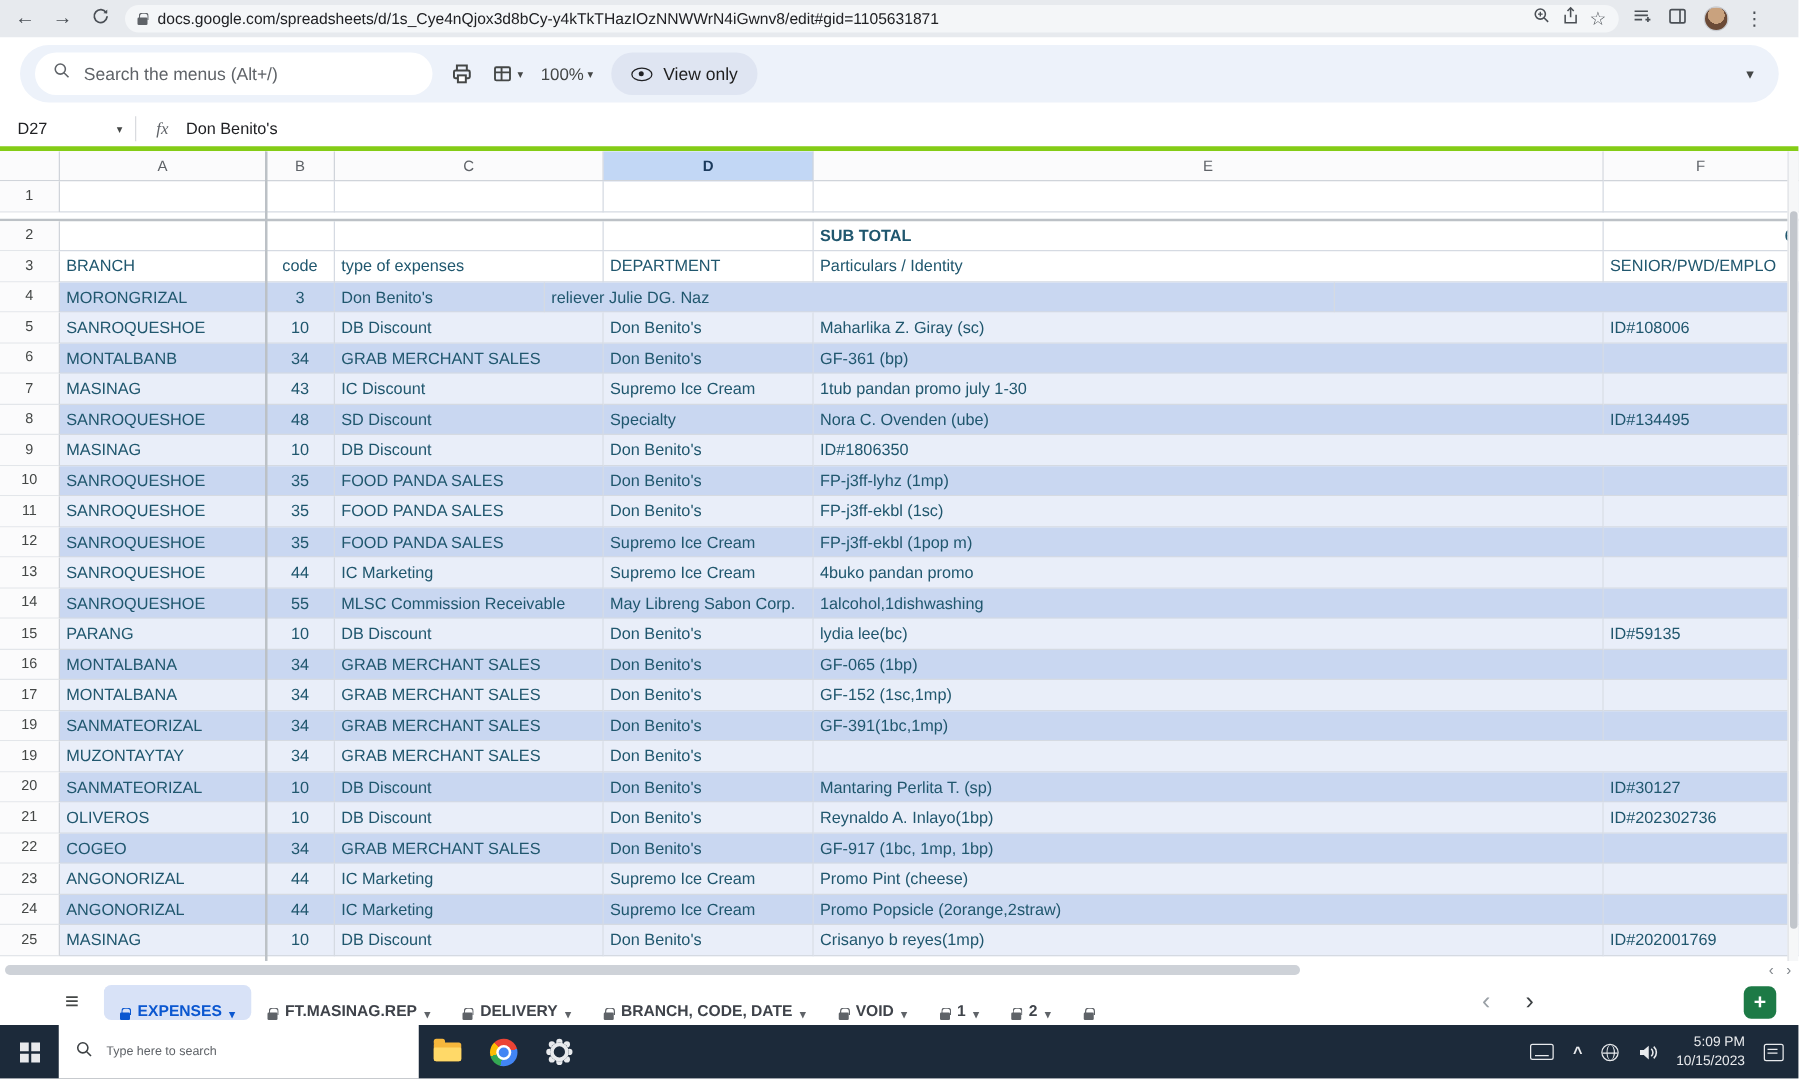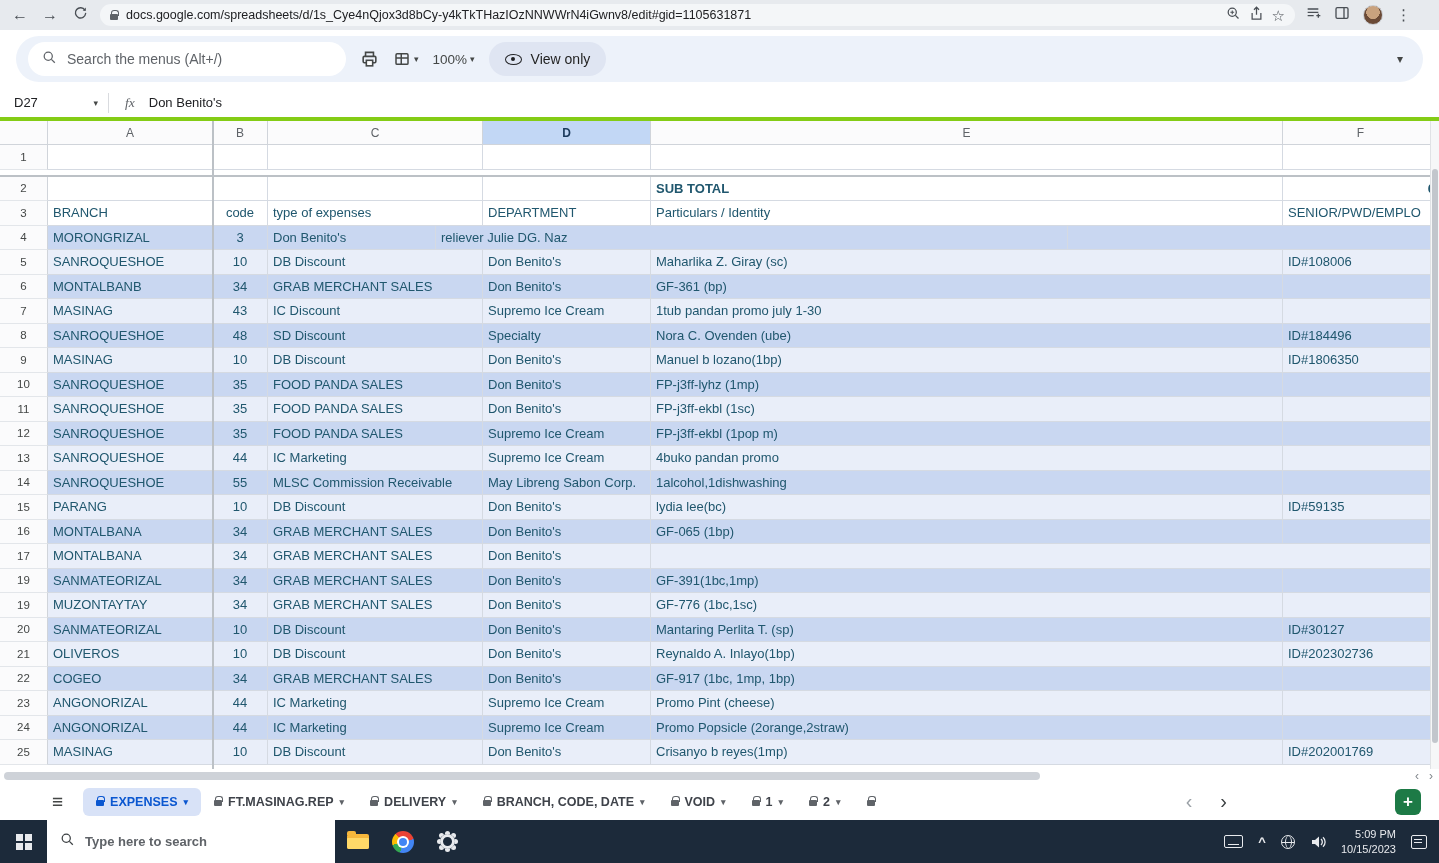--- a/index.html
+++ b/index.html
@@ -72,39 +72,39 @@
   
   .hscroll { height:14px; background:#fff; display:flex; align-items:center; flex:0 0 auto; position:relative; }
   .hthumb { position:absolute; left:4px; width:72%; height:8px; background:#ced2d8; border-radius:4px; cursor:grab; }
   .h-arrows { position:absolute; right:6px; display:flex; gap:10px; color:#80868b; font-size:12px; line-height:1; }
   .h-arrows span { cursor:pointer; }
 
   
   .tabbar { height:37px; background:#fff; display:flex; align-items:center; padding-left:52px; position:relative; flex:0 0 auto; }
   .hamburger { font-size:19px; color:#444746; margin-right:20px; cursor:pointer; }
   .tabs { display:flex; align-items:center; height:100%; overflow:hidden; max-width:1060px; }
-  .sheet-tab { display:flex; align-items:center; gap:6px; height:28px; padding:0 13px; border-radius:6px;
+  .sheet-tab { display:flex; align-items:flex-end; gap:6px; height:28px; padding:0 13px; border-radius:6px;
                font-size:12.5px; font-weight:600; color:#3f434a; cursor:pointer; white-space:nowrap; }
   .sheet-tab .lock { color:#5f6368; }
   .sheet-tab .caret { color:#5f6368; }
   .sheet-tab.active { background:#d8e2f7; color:#0b57d0; font-weight:bold; }
   .sheet-tab.active .lock, .sheet-tab.active .caret { color:#0b57d0; }
   .tab-nav { position:absolute; right:212px; display:flex; gap:28px; font-size:20px; }
   .tab-nav .prev { color:#9aa0a6; cursor:pointer; }
   .tab-nav .next { color:#3c4043; cursor:pointer; }
   .explore-btn { position:absolute; right:18px; width:26px; height:26px; border-radius:6px; background:#1d7a46;
                  color:#fff; font-size:17px; font-weight:bold; display:flex; align-items:center; justify-content:center; cursor:pointer; }
 
   
   .taskbar { height:41px; background:#1c2a3a; display:flex; align-items:center; flex:1 0 auto; color:#e8eaed; }
   .start-btn { width:47px; height:100%; display:flex; align-items:center; justify-content:center; cursor:pointer; }
   .win-logo { width:16px; height:16px; display:grid; grid-template-columns:7px 7px; grid-template-rows:7px 7px; gap:2px; }
   .win-logo span { background:#e8eaed; }
   .tb-search { width:288px; height:100%; background:#fff; display:flex; align-items:center; gap:10px; padding:0 13px; cursor:text; }
-  .tb-search input { border:none; outline:none; font-size:13px; color:#ec4899; width:100%; background:transparent; font-family:"Liberation Sans",sans-serif;font-weight:bold; }
+  .tb-search input { border:none; outline:none; font-size:10px; color:#ec4899; width:100%; background:transparent; font-family:"Liberation Sans",sans-serif; }
   .tb-search input::placeholder { color:#5f6368; }
   .task-ic { width:45px; height:100%; display:flex; align-items:center; justify-content:center; cursor:pointer; }
   .folder { width:22px; height:15px; background:#f6b73c; border-radius:2px; position:relative; }
   .folder::before { content:""; position:absolute; top:-3px; left:0; width:9px; height:4px; background:#f6b73c; border-radius:2px 2px 0 0; }
   .folder::after { content:""; position:absolute; left:0; bottom:0; width:22px; height:11px; background:#ffd968; border-radius:1px 1px 2px 2px; }
   .chrome-ic { width:22px; height:22px; border-radius:50%;
     background:conic-gradient(from -45deg, #ea4335 0 120deg, #4285f4 0 240deg, #34a853 0 300deg, #fbbc05 0 360deg);
     position:relative; }
   .chrome-ic::before { content:""; position:absolute; inset:5px; background:#fff; border-radius:50%; }
   .chrome-ic::after { content:""; position:absolute; inset:7px; background:#4285f4; border-radius:50%; }
@@ -295,29 +295,28 @@
           <div class="cell col-e">1tub pandan promo july 1-30</div>
           <div class="cell col-f"></div>
         </div>
         <div class="row band-dark">
           <div class="rn">8</div>
           <div class="cell col-a">SANROQUESHOE</div>
           <div class="cell col-b">48</div>
           <div class="cell col-c">SD Discount</div>
           <div class="cell col-d">Specialty</div>
           <div class="cell col-e">Nora C. Ovenden (ube)</div>
-          <div class="cell col-f">ID#184496</div>
+          <div class="cell col-f">ID#134495</div>
         </div>
         <div class="row band-light">
           <div class="rn">9</div>
           <div class="cell col-a">MASINAG</div>
           <div class="cell col-b">10</div>
           <div class="cell col-c">DB Discount</div>
           <div class="cell col-d">Don Benito's</div>
-          <div class="cell col-e">Manuel b lozano(1bp)</div>
           <div class="cell col-f">ID#1806350</div>
         </div>
         <div class="row band-dark">
           <div class="rn">10</div>
           <div class="cell col-a">SANROQUESHOE</div>
           <div class="cell col-b">35</div>
           <div class="cell col-c">FOOD PANDA SALES</div>
           <div class="cell col-d">Don Benito's</div>
           <div class="cell col-e">FP-j3ff-lyhz (1mp)</div>
           <div class="cell col-f"></div>
@@ -375,38 +374,38 @@
           <div class="cell col-d">Don Benito's</div>
           <div class="cell col-e">GF-065 (1bp)</div>
           <div class="cell col-f"></div>
         </div>
         <div class="row band-light">
           <div class="rn">17</div>
           <div class="cell col-a">MONTALBANA</div>
           <div class="cell col-b">34</div>
           <div class="cell col-c">GRAB MERCHANT SALES</div>
           <div class="cell col-d">Don Benito's</div>
+          <div class="cell col-e">GF-152 (1sc,1mp)</div>
           <div class="cell col-f"></div>
         </div>
         <div class="row band-dark">
           <div class="rn">19</div>
           <div class="cell col-a">SANMATEORIZAL</div>
           <div class="cell col-b">34</div>
           <div class="cell col-c">GRAB MERCHANT SALES</div>
           <div class="cell col-d">Don Benito's</div>
           <div class="cell col-e">GF-391(1bc,1mp)</div>
           <div class="cell col-f"></div>
         </div>
         <div class="row band-light">
           <div class="rn">19</div>
           <div class="cell col-a">MUZONTAYTAY</div>
           <div class="cell col-b">34</div>
           <div class="cell col-c">GRAB MERCHANT SALES</div>
           <div class="cell col-d">Don Benito's</div>
-          <div class="cell col-e">GF-776 (1bc,1sc)</div>
           <div class="cell col-f"></div>
         </div>
         <div class="row band-dark">
           <div class="rn">20</div>
           <div class="cell col-a">SANMATEORIZAL</div>
           <div class="cell col-b">10</div>
           <div class="cell col-c">DB Discount</div>
           <div class="cell col-d">Don Benito's</div>
           <div class="cell col-e">Mantaring Perlita T. (sp)</div>
           <div class="cell col-f">ID#30127</div>

